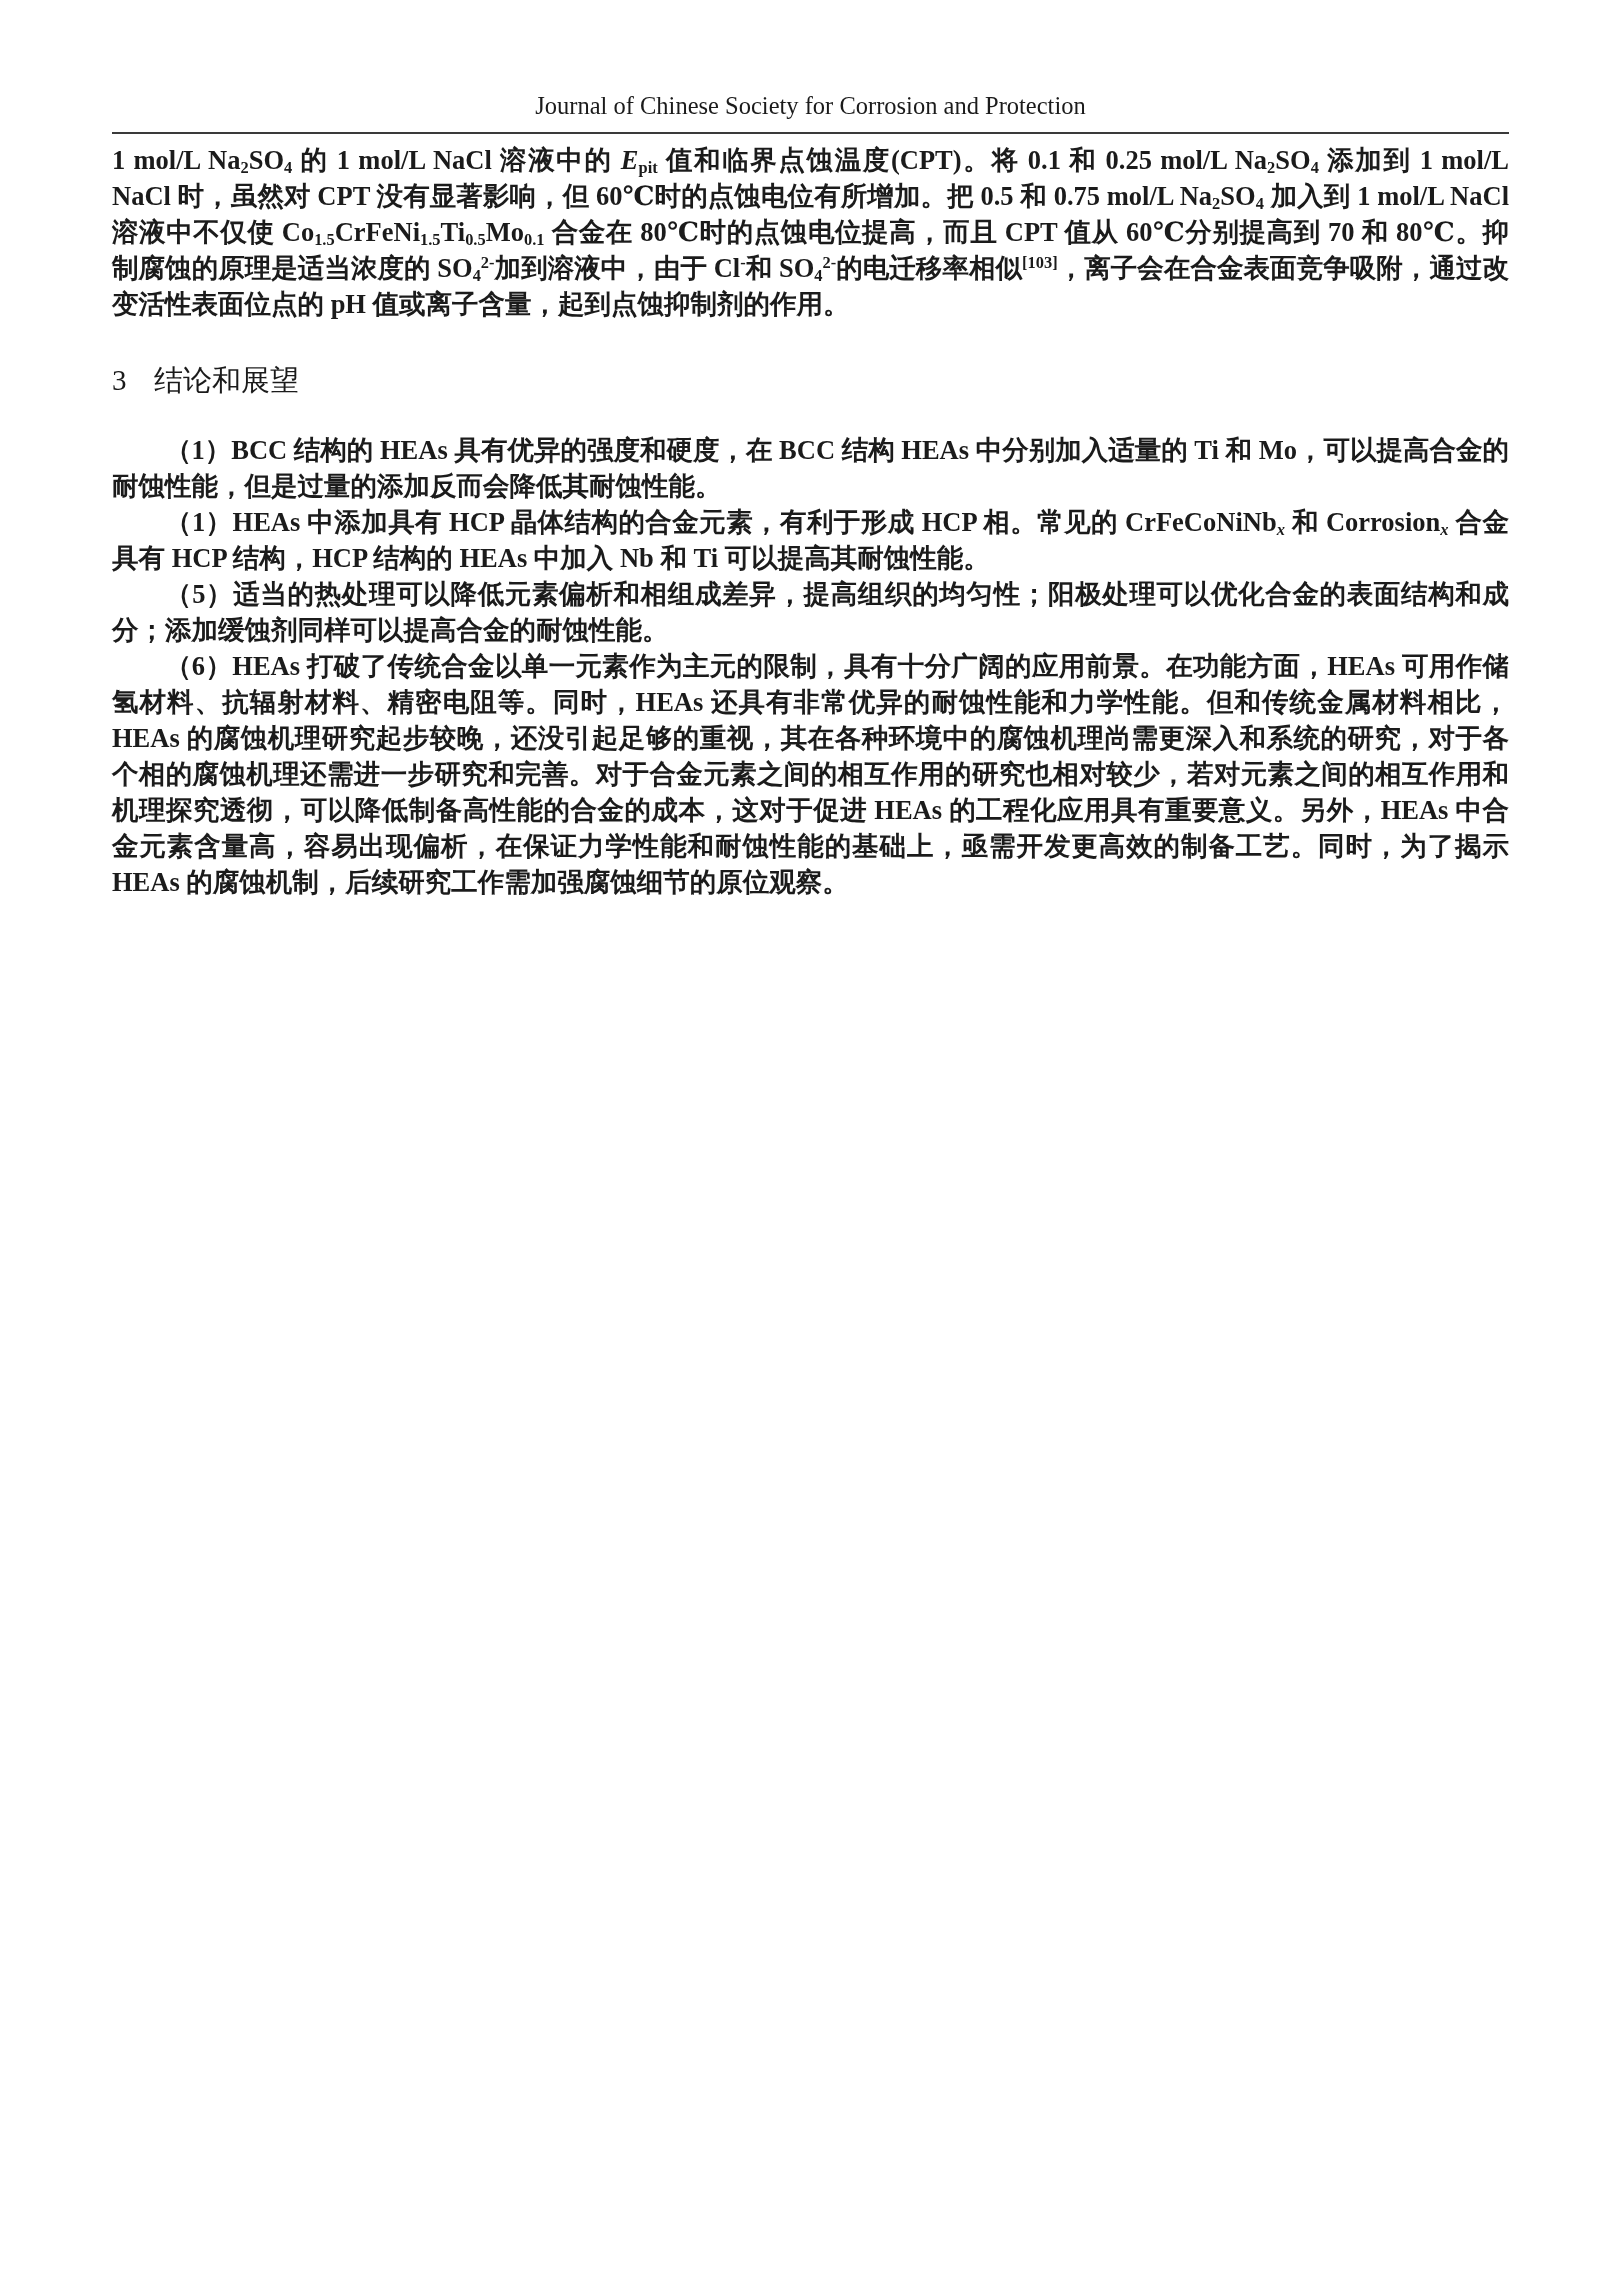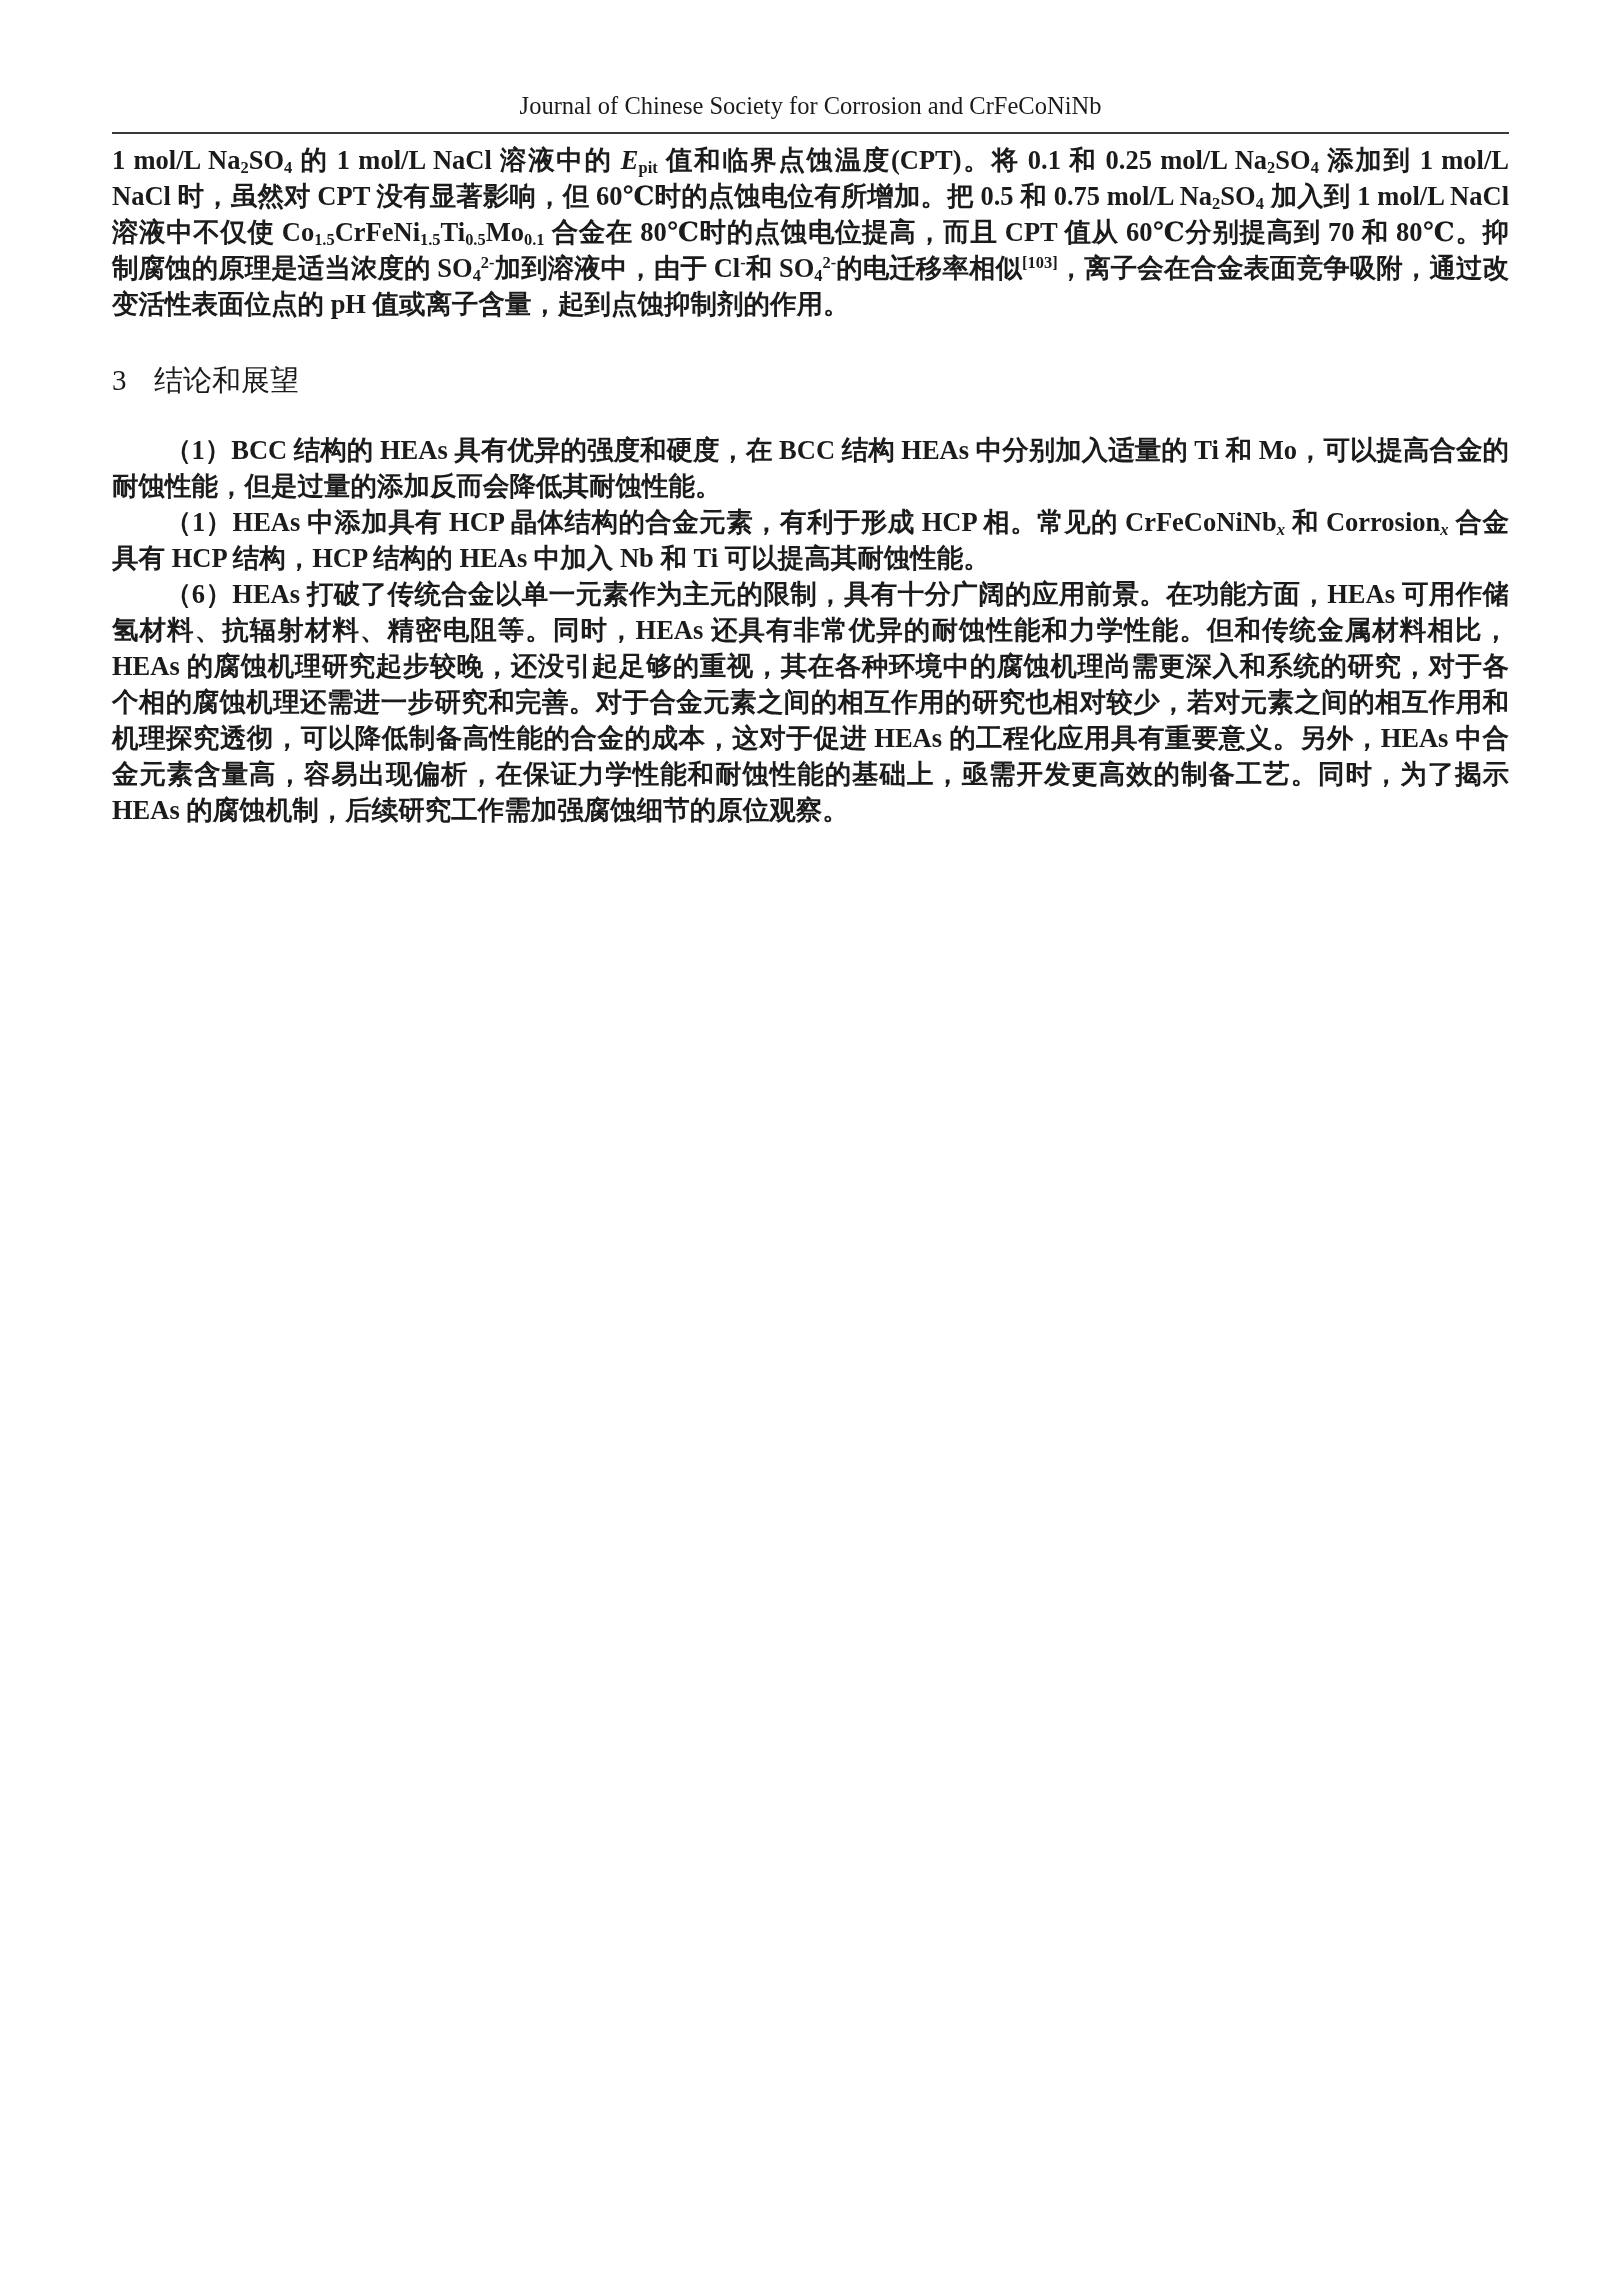--- a/index.html
+++ b/index.html
@@ -66,24 +66,25 @@
   }
   sub { vertical-align: -0.25em; }
   sup { vertical-align: 0.55em; }
   sub.it { font-style: italic; }
 </style>
 </head>
 <body>
 
 <div class="page">
   <header class="masthead">
-    <div class="title-en">Journal of Chinese Society for Corrosion and CrFeCoNiNb</div>
+    <div class="title-en">Journal of Chinese Society for Corrosion and Protection</div>
   </header>
   <div class="rule"></div>
   <main class="content" id="content">
       <p class="para"><span>1 mol/L Na</span><sub>2</sub><span>SO</span><sub>4</sub><span> 的 1 mol/L NaCl 溶液中的 </span><i>E</i><sub>pit</sub><span> 值和临界点蚀温度(CPT)。将 0.1 和 0.25 mol/L Na</span><sub>2</sub><span>SO</span><sub>4</sub><span> 添加到 1 mol/L NaCl 时，虽然对 CPT 没有显著影响，但 60℃时的点蚀电位有所增加。把 0.5 和 0.75 mol/L Na</span><sub>2</sub><span>SO</span><sub>4</sub><span> 加入到 1 mol/L NaCl 溶液中不仅使 Co</span><sub>1.5</sub><span>CrFeNi</span><sub>1.5</sub><span>Ti</span><sub>0.5</sub><span>Mo</span><sub>0.1</sub><span> 合金在 80℃时的点蚀电位提高，而且 CPT 值从 60℃分别提高到 70 和 80℃。抑制腐蚀的原理是适当浓度的 SO</span><sub>4</sub><sup>2-</sup><span>加到溶液中，由于 Cl</span><sup>-</sup><span>和 SO</span><sub>4</sub><sup>2-</sup><span>的电迁移率相似</span><sup>[103]</sup><span>，离子会在合金表面竞争吸附，通过改变活性表面位点的 pH 值或离子含量，起到点蚀抑制剂的作用。</span></p>
       <h2 class="section-heading"><span class="sec-num">3</span><span>结论和展望</span></h2>
       <p class="para indent"><span>（1）BCC 结构的 HEAs 具有优异的强度和硬度，在 BCC 结构 HEAs 中分别加入适量的 Ti 和 Mo，可以提高合金的耐蚀性能，但是过量的添加反而会降低其耐蚀性能。</span></p>
       <p class="para indent"><span>（1）HEAs 中添加具有 HCP 晶体结构的合金元素，有利于形成 HCP 相。常见的 CrFeCoNiNb</span><sub class="it">x</sub><span> 和 Corrosion</span><sub class="it">x</sub><span> 合金具有 HCP 结构，HCP 结构的 HEAs 中加入 Nb 和 Ti 可以提高其耐蚀性能。</span></p>
+      <p class="para indent"><span>（5）适当的热处理可以降低元素偏析和相组成差异，提高组织的均匀性；阳极处理可以优化合金的表面结构和成分；添加缓蚀剂同样可以提高合金的耐蚀性能。</span></p>
       <p class="para indent"><span>（6）HEAs 打破了传统合金以单一元素作为主元的限制，具有十分广阔的应用前景。在功能方面，HEAs 可用作储氢材料、抗辐射材料、精密电阻等。同时，HEAs 还具有非常优异的耐蚀性能和力学性能。但和传统金属材料相比，HEAs 的腐蚀机理研究起步较晚，还没引起足够的重视，其在各种环境中的腐蚀机理尚需更深入和系统的研究，对于各个相的腐蚀机理还需进一步研究和完善。对于合金元素之间的相互作用的研究也相对较少，若对元素之间的相互作用和机理探究透彻，可以降低制备高性能的合金的成本，这对于促进 HEAs 的工程化应用具有重要意义。另外，HEAs 中合金元素含量高，容易出现偏析，在保证力学性能和耐蚀性能的基础上，亟需开发更高效的制备工艺。同时，为了揭示 HEAs 的腐蚀机制，后续研究工作需加强腐蚀细节的原位观察。</span></p>
     </main>
 </div>
 
 
 </body></html>

